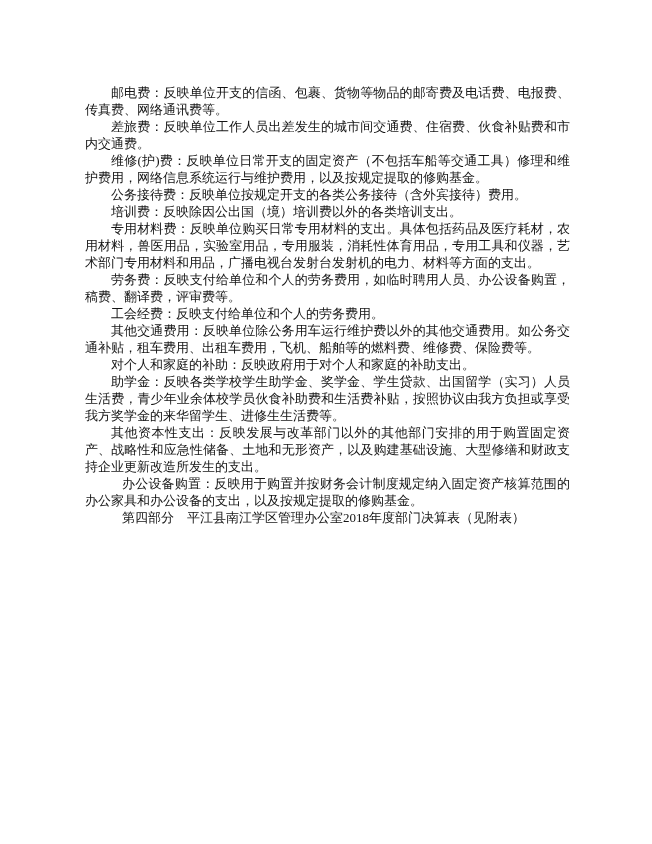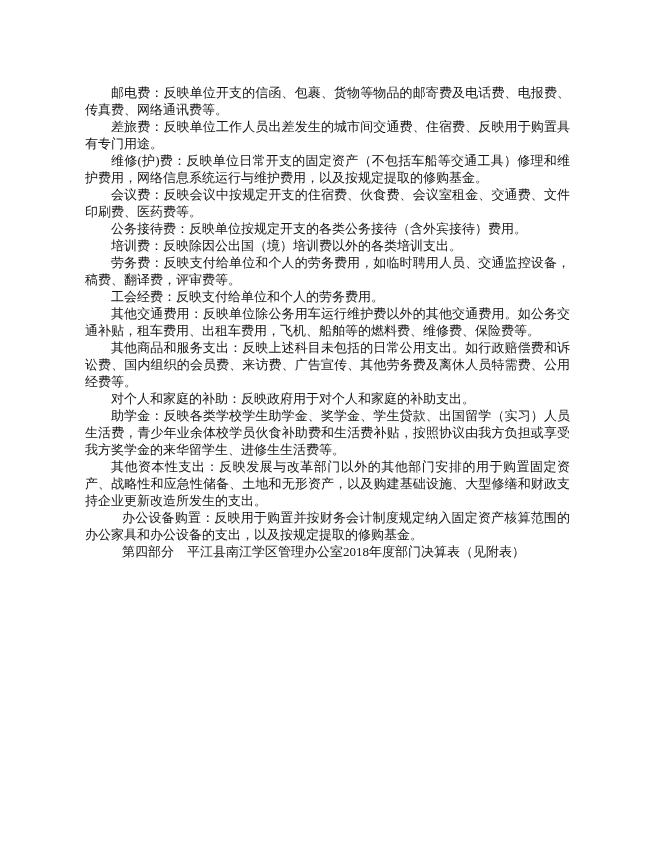--- a/index.html
+++ b/index.html
@@ -28,27 +28,26 @@
   }
   .para.indent-lg {
     text-indent: 2.85em;
   }
 </style>
 </head>
 <body>
 
 <div class="page">
   <p class="para">邮电费：反映单位开支的信函、包裹、货物等物品的邮寄费及电话费、电报费、传真费、网络通讯费等。</p>
-  <p class="para">差旅费：反映单位工作人员出差发生的城市间交通费、住宿费、反映用于购置具有专门用途。</p>
+  <p class="para">差旅费：反映单位工作人员出差发生的城市间交通费、住宿费、伙食补贴费和市内交通费。</p>
   <p class="para">维修(护)费：反映单位日常开支的固定资产（不包括车船等交通工具）修理和维护费用，网络信息系统运行与维护费用，以及按规定提取的修购基金。</p>
-  <p class="para">会议费：反映会议中按规定开支的住宿费、伙食费、会议室租金、交通费、文件印刷费、医药费等。</p>
   <p class="para">公务接待费：反映单位按规定开支的各类公务接待（含外宾接待）费用。</p>
   <p class="para">培训费：反映除因公出国（境）培训费以外的各类培训支出。</p>
-  <p class="para">劳务费：反映支付给单位和个人的劳务费用，如临时聘用人员、交通监控设备，稿费、翻译费，评审费等。</p>
+  <p class="para">专用材料费：反映单位购买日常专用材料的支出。具体包括药品及医疗耗材，农用材料，兽医用品，实验室用品，专用服装，消耗性体育用品，专用工具和仪器，艺术部门专用材料和用品，广播电视台发射台发射机的电力、材料等方面的支出。</p>
+  <p class="para">劳务费：反映支付给单位和个人的劳务费用，如临时聘用人员、办公设备购置，稿费、翻译费，评审费等。</p>
   <p class="para">工会经费：反映支付给单位和个人的劳务费用。</p>
   <p class="para">其他交通费用：反映单位除公务用车运行维护费以外的其他交通费用。如公务交通补贴，租车费用、出租车费用，飞机、船舶等的燃料费、维修费、保险费等。</p>
-  <p class="para">其他商品和服务支出：反映上述科目未包括的日常公用支出。如行政赔偿费和诉讼费、国内组织的会员费、来访费、广告宣传、其他劳务费及离休人员特需费、公用经费等。</p>
   <p class="para">对个人和家庭的补助：反映政府用于对个人和家庭的补助支出。</p>
   <p class="para">助学金：反映各类学校学生助学金、奖学金、学生贷款、出国留学（实习）人员生活费，青少年业余体校学员伙食补助费和生活费补贴，按照协议由我方负担或享受我方奖学金的来华留学生、进修生生活费等。</p>
   <p class="para">其他资本性支出：反映发展与改革部门以外的其他部门安排的用于购置固定资产、战略性和应急性储备、土地和无形资产，以及购建基础设施、大型修缮和财政支持企业更新改造所发生的支出。</p>
   <p class="para indent-lg">办公设备购置：反映用于购置并按财务会计制度规定纳入固定资产核算范围的办公家具和办公设备的支出，以及按规定提取的修购基金。</p>
   <p class="para indent-lg">第四部分　平江县南江学区管理办公室2018年度部门决算表（见附表）</p>
 </div>
 
 </body></html>

